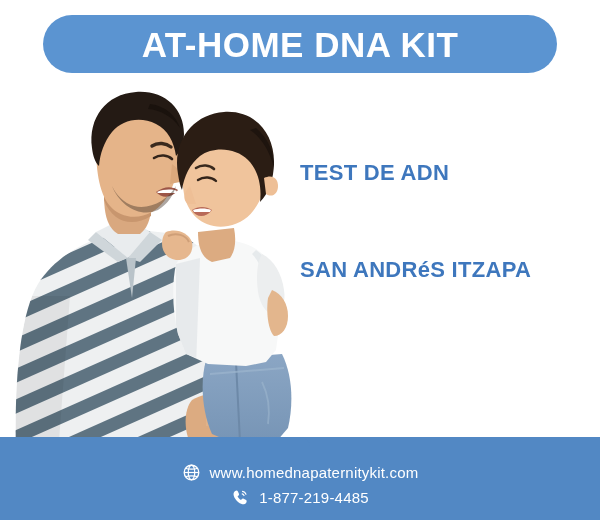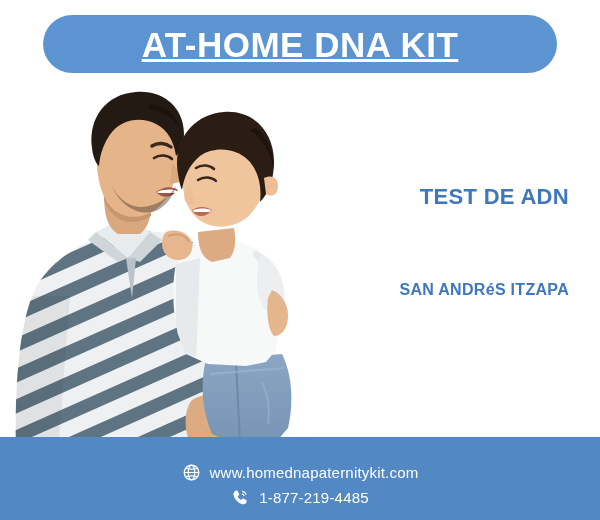--- a/index.html
+++ b/index.html
@@ -37,53 +37,51 @@
     box-sizing: border-box;
   }
   .header-title {
     color: #ffffff;
     font-size: 35px;
     font-weight: bold;
     letter-spacing: 0.5px;
     line-height: 1;
     white-space: nowrap;
     font-family: "Liberation Sans", sans-serif;
-    text-decoration: underline;
   }
 
   
   .photo-wrap {
     position: absolute;
     left: 0px;
     top: 82px;
     width: 330px;
     height: 380px;
     overflow: hidden;
   }
   .photo-svg { display: block; }
 
   
   .text-block {
     position: absolute;
-    left: 284px;
+    left: 300px;
     top: 160px;
     width: 285px;
-    text-align: right;
-    margin-top: 24px;
+    text-align: left;
   }
   .text-line {
     color: #3e77bd;
     font-weight: bold;
     font-size: 22px;
     line-height: 1.15;
     letter-spacing: 0.3px;
     white-space: nowrap;
     font-family: "Liberation Sans", sans-serif;
   }
-  .line-city { font-size: 16px; }
+  .line-city { font-size: 22px; }
   .spacer-sm { height: 36px; }
   .spacer-md { height: 36px; }
 
   
   .footer {
     position: absolute;
     left: 0;
     bottom: 0;
     width: 600px;
     height: 83px;

